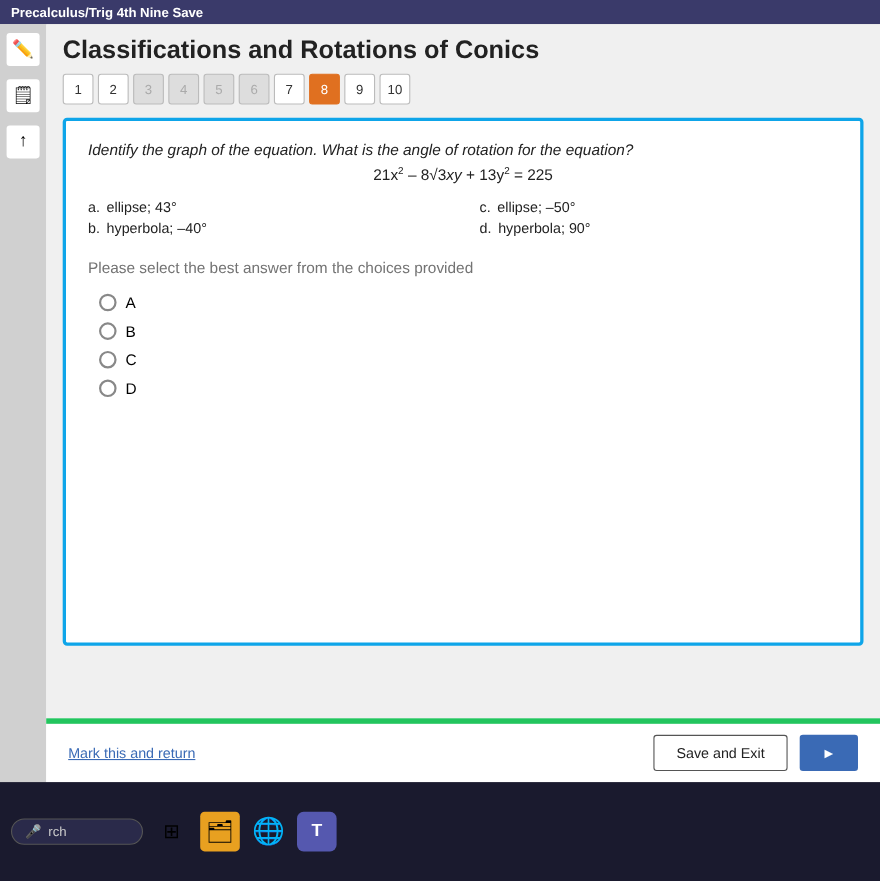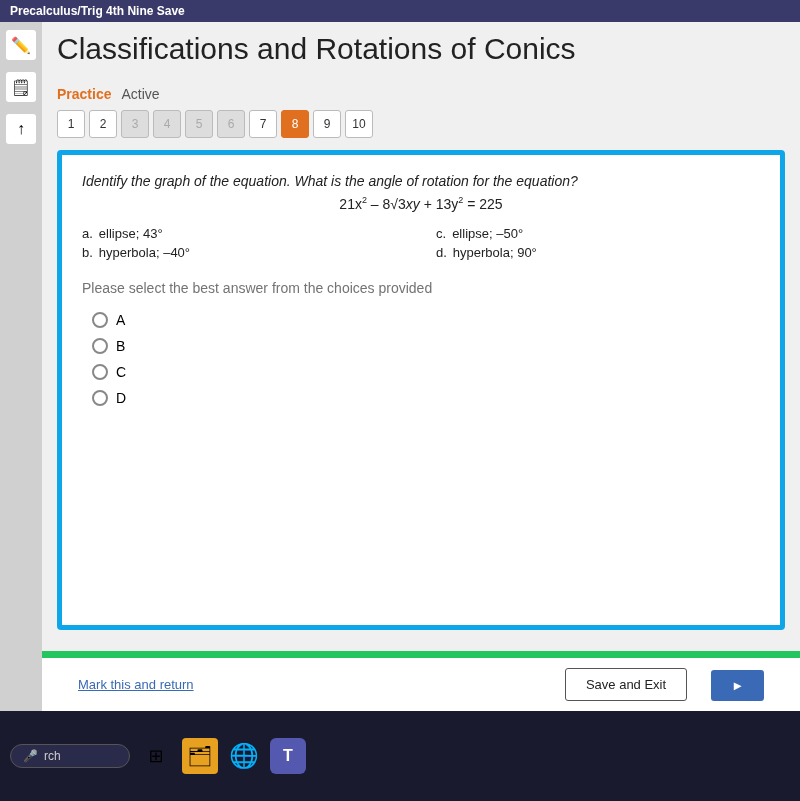--- a/index.html
+++ b/index.html
@@ -54,24 +54,24 @@
 
     
     .content-wrapper {
       flex: 1;
       background: #f0f0f0;
       padding: 10px 15px;
     }
 
     
     .quiz-title {
-      font-size: 30px;
-      font-weight: normal;
-      color: #222;
-      margin-bottom: 20px;
+      font-size: 23px;
+      font-weight: bold;
+      color: #222;
+      margin-bottom: 8px;
     }
 
     .status-row {
       display: flex;
       align-items: center;
       gap: 10px;
       margin-bottom: 8px;
     }
     .status-practice {
       color: #e07020;
@@ -110,21 +110,21 @@
     }
     .q-btn.disabled {
       background: #ddd;
       color: #aaa;
       cursor: default;
     }
 
     
     .question-card {
       background: white;
-      border: 5px solid #0ea5e9;
+      border: 3px solid #0ea5e9;
       border-radius: 4px;
       padding: 18px 20px;
       margin-bottom: 10px;
       min-height: 480px;
       display: flex;
       flex-direction: column;
     }
 
     .question-text {
       font-style: italic;
@@ -182,40 +182,39 @@
       background: white;
       display: flex;
       align-items: center;
       justify-content: center;
       flex-shrink: 0;
     }
 
     
     .bottom-bar {
       background: white;
-      border-top: 7px solid #22c55e;
+      border-top: 5px solid #22c55e;
       display: flex;
       align-items: center;
       justify-content: space-between;
-      padding: 10px 36px;
+      padding: 10px 20px;
       position: absolute;
       bottom: 90px;
       left: 42px;
       right: 0;
     }
     .mark-link {
       color: #3a6ab5;
       text-decoration: underline;
       font-size: 13px;
       cursor: pointer;
     }
     .bottom-buttons {
       display: flex;
-      gap: 24px;
-      align-items: flex-end;
+      gap: 11px;
     }
     .btn-save-exit {
       background: white;
       border: 1px solid #555;
       border-radius: 3px;
       padding: 8px 20px;
       font-size: 13px;
       cursor: pointer;
       color: #222;
     }
@@ -283,24 +282,20 @@
   <div class="sidebar">
     <div class="sidebar-icon">✏️</div>
     <div class="sidebar-icon">🗒</div>
     <div class="sidebar-icon">↑</div>
   </div>
 
   <div class="content-wrapper">
 
     <div class="quiz-title">Classifications and Rotations of Conics</div>
 
-    <div class="status-row">
-      <span class="status-practice">Practice</span>
-      <span class="status-active">Active</span>
-    </div>
 
     <div class="question-nav" id="q-nav">
         <div class="q-btn">1</div>
         <div class="q-btn">2</div>
         <div class="q-btn disabled">3</div>
         <div class="q-btn disabled">4</div>
         <div class="q-btn disabled">5</div>
         <div class="q-btn disabled">6</div>
         <div class="q-btn">7</div>
         <div class="q-btn current">8</div>

